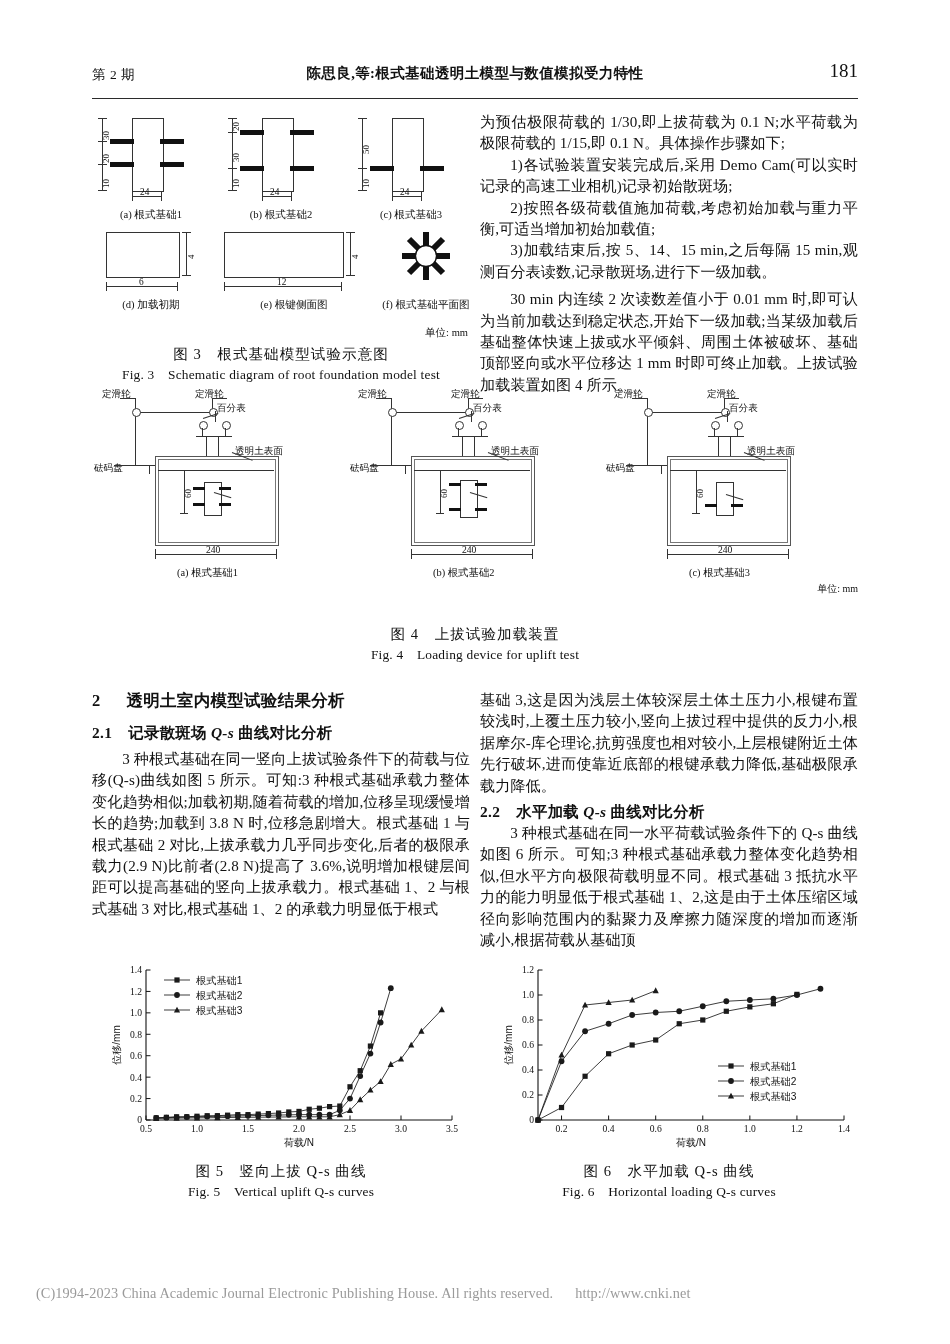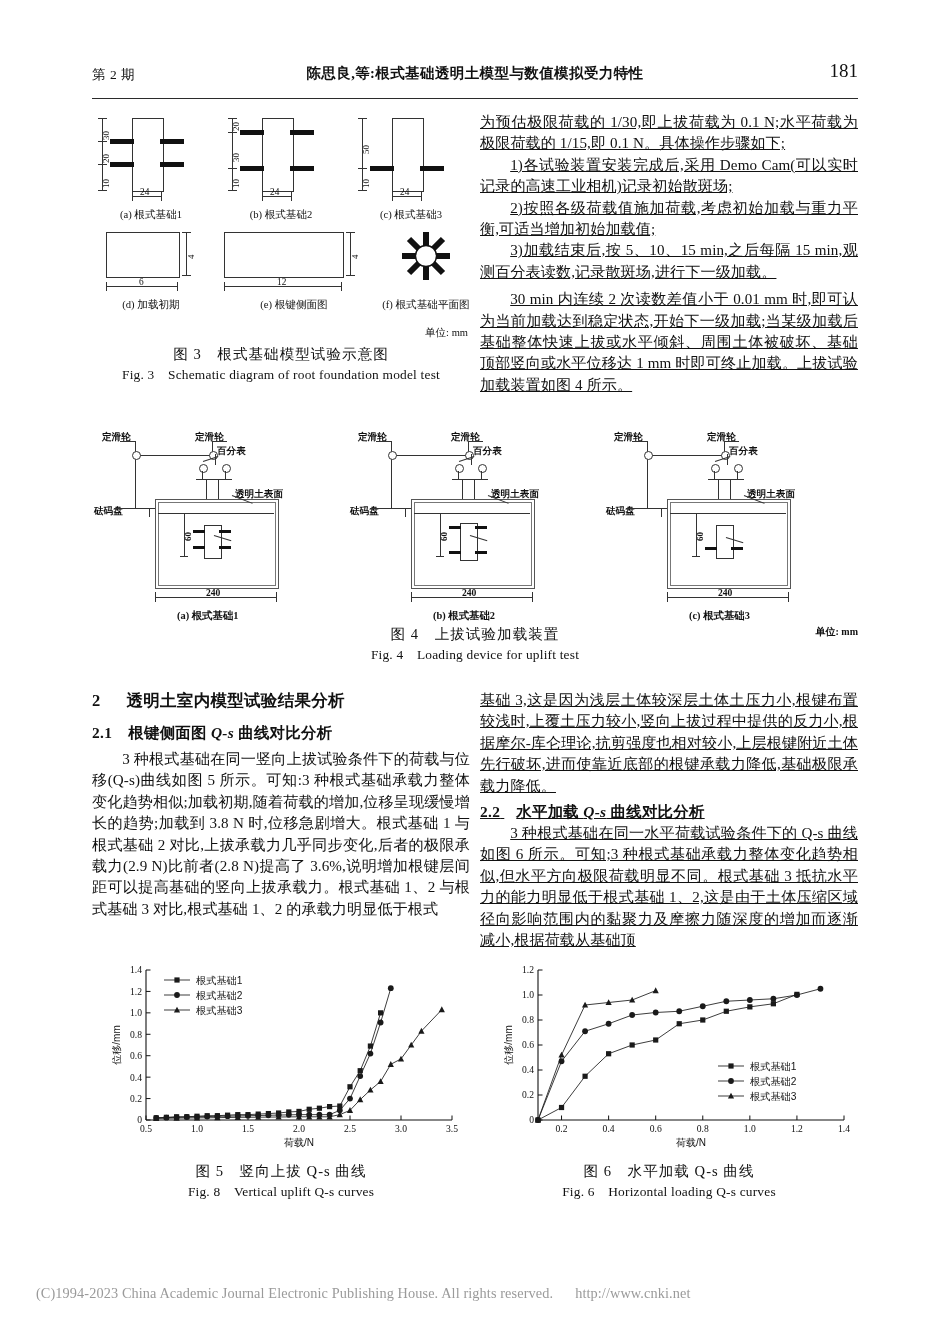--- a/index.html
+++ b/index.html
@@ -15,21 +15,21 @@
     position:absolute;left:92px;top:64px;width:766px;height:34px;
   }
   .runhead .rh-left{position:absolute;left:0;top:2px;font-size:13.5px;letter-spacing:.5px;}
   .runhead .rh-mid{position:absolute;left:0;right:0;top:0;text-align:center;font-size:14.5px;font-weight:600;letter-spacing:.4px;}
   .runhead .rh-page{position:absolute;right:0;top:-4px;font-size:19px;}
   .rule{position:absolute;left:92px;top:98px;width:766px;height:0;border-top:1.1px solid #2b2b2b;}
 
   
   .col{position:absolute;width:378px;}
   .col.left{left:92px;}
-  .col.right{left:480px;text-decoration:underline;}
+  .col.right{left:480px;}
   p.body{
     margin:0;font-size:15.1px;line-height:21.4px;text-align:justify;
     text-justify:inter-ideograph;letter-spacing:.1px;
   }
   p.body.ind{text-indent:2em;}
   .h2{font-size:16.5px;font-weight:700;margin:0;letter-spacing:.3px;}
   .h2 .num{display:inline-block;min-width:16px;}
   .h3{font-size:15.4px;font-weight:700;margin:0;letter-spacing:.3px;}
   .it{font-style:italic;margin-top:11px;}
 
@@ -44,21 +44,21 @@
   .f3sub{position:absolute;}
   .f3lab{position:absolute;font-size:10.6px;white-space:nowrap;text-align:center;}
   .pier{position:absolute;border:1.2px solid #333;background:#fff;}
   .root{position:absolute;background:#111;}
   .dimline{position:absolute;background:#333;}
   .dimtxt{position:absolute;font-size:9.3px;}
   .vdim{position:absolute;font-size:9px;transform:rotate(-90deg);transform-origin:left top;white-space:nowrap;}
   .rectbox{position:absolute;border:1.1px solid #333;background:#fff;}
 
   
-  #fig4{position:absolute;left:92px;top:429px;width:766px;height:205px;font-weight:bold;}
+  #fig4{position:absolute;left:92px;top:386px;width:766px;height:205px;}
   .f4unit{position:absolute;right:0;top:196px;font-size:10px;}
   .f4{position:absolute;top:0;width:250px;height:200px;}
   .f4 .t{position:absolute;font-size:9.6px;white-space:nowrap;}
   .f4 .ln{position:absolute;background:#333;}
   .f4 .tank{position:absolute;border:1.4px solid #555;background:#fff;}
   .f4 .tankin{position:absolute;border:1px solid #777;}
   .f4 .pulley{position:absolute;width:7px;height:7px;border:1.2px solid #333;border-radius:50%;background:#fff;}
   .f4 .found{position:absolute;border:1px solid #333;background:#fff;}
   .f4 .rt{position:absolute;background:#111;}
   .f4cap{position:absolute;font-size:10.4px;white-space:nowrap;}
@@ -199,21 +199,21 @@
 
   <div class="cap" style="position:absolute;left:92px;top:345px;width:378px;">
     <div class="cn">图 3　根式基础模型试验示意图</div>
     <div class="en">Fig. 3　Schematic diagram of root foundation model test</div>
   </div>
 
   <div class="col right" style="top:112px;">
     <p class="body">为预估极限荷载的 1/30,即上拔荷载为 0.1 N;水平荷载为极限荷载的 1/15,即 0.1 N。具体操作步骤如下;</p>
     <p class="body ind">1)各试验装置安装完成后,采用 Demo Cam(可以实时记录的高速工业相机)记录初始散斑场;</p>
     <p class="body ind">2)按照各级荷载值施加荷载,考虑初始加载与重力平衡,可适当增加初始加载值;</p>
-    <p class="body ind">3)加载结束后,按 5、10、15 min,之后每隔 15 min,观测百分表读数,记录散斑场,进行下一级加载。</p>
+    <p class="body ind">3)加载结束后,按 5、14、15 min,之后每隔 15 min,观测百分表读数,记录散斑场,进行下一级加载。</p>
     <p class="body ind" style="margin-top:6px;">30 min 内连续 2 次读数差值小于 0.01 mm 时,即可认为当前加载达到稳定状态,开始下一级加载;当某级加载后基础整体快速上拔或水平倾斜、周围土体被破坏、基础顶部竖向或水平位移达 1 mm 时即可终止加载。上拔试验加载装置如图 4 所示。</p>
   </div>
 
   <div id="fig4">
 
     <div class="f4" style="left:0;">
       <div class="t" style="left:10px;top:2px;">定滑轮</div>
       <div class="t" style="left:103px;top:2px;">定滑轮</div>
       <div class="t" style="left:125px;top:16px;">百分表</div>
       <div class="t" style="left:143px;top:59px;">透明土表面</div>
@@ -371,21 +371,21 @@
     <div class="en">Fig. 4　Loading device for uplift test</div>
   </div>
 
   <div class="col left" style="top:690px;">
     <div class="h2">
       <span class="num">2</span>
       <span style="display:inline-block;width:14px;"></span><span>透明土室内模型试验结果分析</span>
     </div>
     <div class="h3" style="margin-top:11px;">
       <span>2.1</span>
-      <span style="display:inline-block;width:12px;"></span><span>根键侧面图 </span><span class="it">Q-s</span><span> 曲线对比分析</span>
+      <span style="display:inline-block;width:12px;"></span><span>记录散斑场 </span><span class="it">Q-s</span><span> 曲线对比分析</span>
     </div>
     <p class="body ind" style="margin-top:5px;">3 种根式基础在同一竖向上拔试验条件下的荷载与位移(Q-s)曲线如图 5 所示。可知:3 种根式基础承载力整体变化趋势相似;加载初期,随着荷载的增加,位移呈现缓慢增长的趋势;加载到 3.8 N 时,位移急剧增大。根式基础 1 与根式基础 2 对比,上拔承载力几乎同步变化,后者的极限承载力(2.9 N)比前者(2.8 N)提高了 3.6%,说明增加根键层间距可以提高基础的竖向上拔承载力。根式基础 1、2 与根式基础 3 对比,根式基础 1、2 的承载力明显低于根式</p>
   </div>
 
   <div class="col right" style="top:690px;">
     <p class="body">基础 3,这是因为浅层土体较深层土体土压力小,根键布置较浅时,上覆土压力较小,竖向上拔过程中提供的反力小,根据摩尔-库仑理论,抗剪强度也相对较小,上层根键附近土体先行破坏,进而使靠近底部的根键承载力降低,基础极限承载力降低。</p>
     <div class="h3" style="margin-top:5px;">
       <span>2.2</span>
       <span style="display:inline-block;width:12px;"></span><span>水平加载 </span><span class="it">Q-s</span><span> 曲线对比分析</span>
     </div>
@@ -601,21 +601,21 @@
           <text x="258" y="124.6" font-size="10.2" font-family="&quot;Liberation Sans&quot;,sans-serif" fill="#111">根式基础2</text>
           <line x1="226" y1="136" x2="252" y2="136" stroke="#1a1a1a" stroke-width="0.85"></line>
           <polygon points="239,132.7 242.1,138.6 235.9,138.6" fill="#1a1a1a"></polygon>
           <text x="258" y="139.6" font-size="10.2" font-family="&quot;Liberation Sans&quot;,sans-serif" fill="#111">根式基础3</text>
         </g>
       </svg>
   </div>
 
   <div class="cap figcap5">
     <div class="cn">图 5　竖向上拔 Q-s 曲线</div>
-    <div class="en">Fig. 8　Vertical uplift Q-s curves</div>
+    <div class="en">Fig. 5　Vertical uplift Q-s curves</div>
   </div>
   <div class="cap figcap6">
     <div class="cn">图 6　水平加载 Q-s 曲线</div>
     <div class="en">Fig. 6　Horizontal loading Q-s curves</div>
   </div>
 
   <div class="footer">
     <span>(C)1994-2023 China Academic Journal Electronic Publishing House. All rights reserved.</span><span class="url">http://www.cnki.net</span>
   </div>
 

